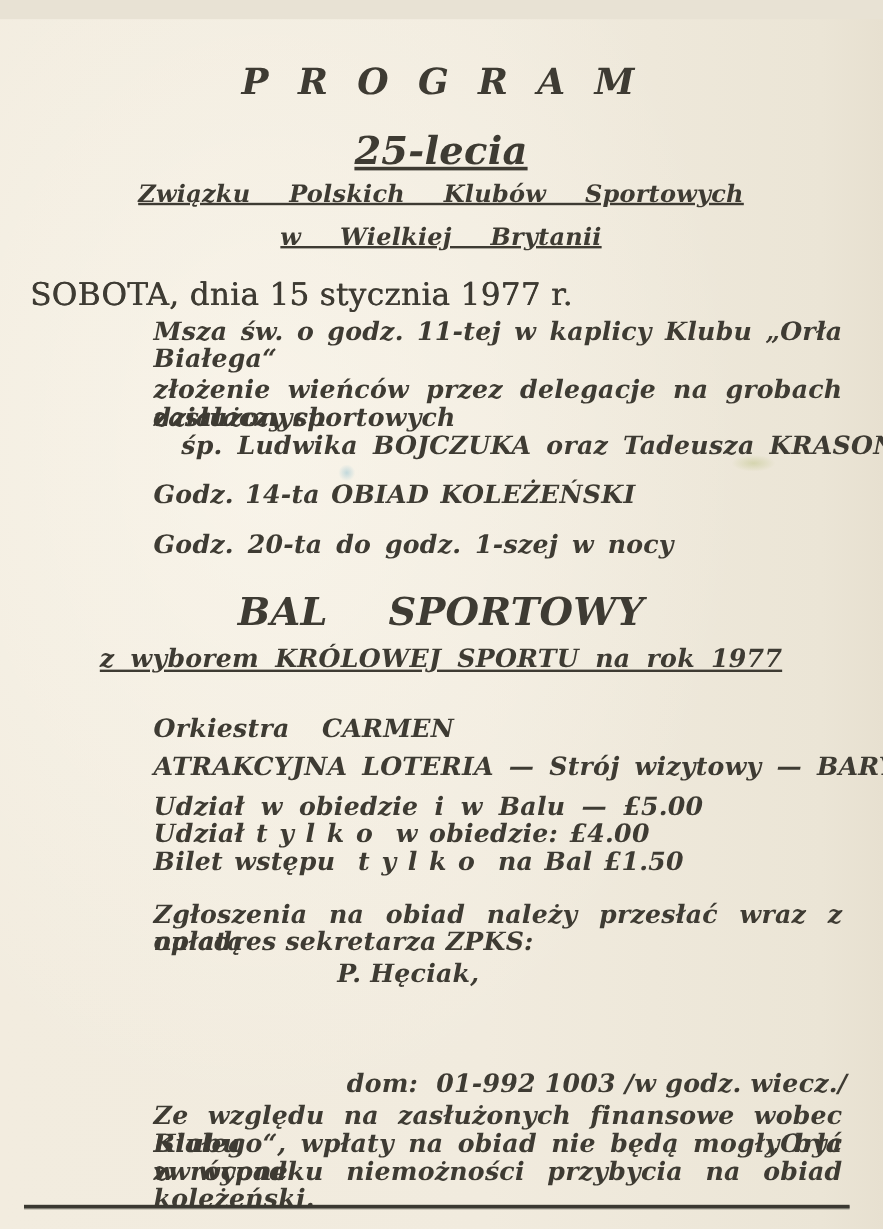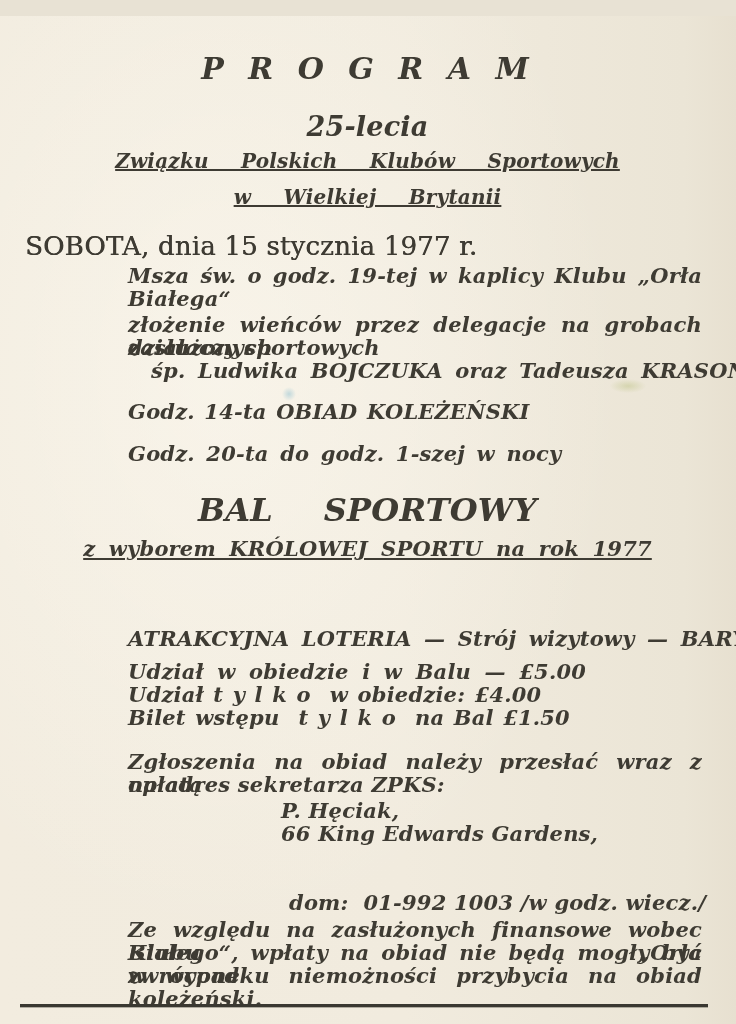--- a/index.html
+++ b/index.html
@@ -40,21 +40,21 @@
     right: 34px;
     white-space: normal;
     text-align: justify;
     text-align-last: justify;
   }
   .title {
     font-size: 30px;
     letter-spacing: 5px;
     word-spacing: 4px;
   }
-  .h-sub { font-size: 27px; word-spacing: 8px; }
+  .h-sub { font-size: 32px; word-spacing: 8px; text-decoration: underline; }
   .h-org { font-size: 20px; word-spacing: 9px; text-decoration: underline; }
   .roman {
     font-style: normal;
     font-weight: normal;
     text-shadow: 0.4px 0 0 currentColor;
     font-size: 26px;
   }
   .ball-head { font-size: 32px; word-spacing: 14px; }
   .ball-sub  { font-size: 21px; word-spacing: 6px; text-decoration: underline; }
   .rule {
@@ -72,45 +72,45 @@
 
 <div class="page">
 
   <div class="line centered title" style="top:41px">P R O G R A M</div>
   <div class="line centered h-sub" style="top:99px">25-lecia</div>
   <div class="line centered h-org" style="top:134px">Związku  Polskich  Klubów  Sportowych</div>
   <div class="line centered h-org" style="top:170px">w  Wielkiej  Brytanii</div>
 
   <div class="line roman" style="top:219px; left:25px">SOBOTA, dnia 15 stycznia 1977 r.</div>
 
-  <div class="line fill" style="top:248px">Msza św. o godz. 19-tej w kaplicy Klubu „Orła Białega“</div>
+  <div class="line fill" style="top:248px">Msza św. o godz. 11-tej w kaplicy Klubu „Orła Białega“</div>
 
   <div class="line fill" style="top:297px">złożenie wieńców przez delegacje na grobach zasłużonych</div>
   <div class="line" style="top:320px; left:128px">działaczy sportowych</div>
 
   <div class="line" style="top:343px; left:151px; word-spacing:5px">śp. Ludwika BOJCZUKA oraz Tadeusza KRASONIA</div>
 
   <div class="line" style="top:384px; left:128px; word-spacing:2px">Godz. 14-ta OBIAD KOLEŻEŃSKI</div>
 
   <div class="line" style="top:426px; left:128px; word-spacing:4px">Godz. 20-ta do godz. 1-szej w nocy</div>
 
   <div class="line centered ball-head" style="top:483px">BAL  SPORTOWY</div>
   <div class="line centered ball-sub" style="top:521px">z wyborem KRÓLOWEJ SPORTU na rok 1977</div>
 
+  <div class="line" style="top:579px; left:128px; word-spacing:6px">Orkiestra  CARMEN</div>
   <div class="line" style="top:611px; left:128px; word-spacing:5px">ATRAKCYJNA LOTERIA — Strój wizytowy — BARY</div>
 
   <div class="line" style="top:644px; left:128px; word-spacing:6px">Udział w obiedzie i w Balu — £5.00</div>
   <div class="line" style="top:667px; left:128px; word-spacing:2px">Udział t y l k o  w obiedzie: £4.00</div>
   <div class="line" style="top:690px; left:128px; word-spacing:2px">Bilet wstępu  t y l k o  na Bal £1.50</div>
 
   <div class="line fill" style="top:734px">Zgłoszenia na obiad należy przesłać wraz z opłatą</div>
   <div class="line" style="top:757px; left:128px">na adres sekretarza ZPKS:</div>
 
   <div class="line" style="top:783px; left:281px">P. Hęciak,</div>
-  <div class="line" style="top:806px; left:281px">66 King Edwards Gardens,</div>
   <div class="line" style="top:875px; left:289px">dom:  01-992 1003 /w godz. wiecz./</div>
 
   <div class="line fill" style="top:902px">Ze względu na zasłużonych finansowe wobec Klubu „Orła</div>
   <div class="line fill" style="top:925px">Białego“, wpłaty na obiad nie będą mogły być zwrócone</div>
   <div class="line fill" style="top:948px">w wypadku niemożności przybycia na obiad koleżeński.</div>
 
   <div class="rule"></div>
 
 </div>
 

